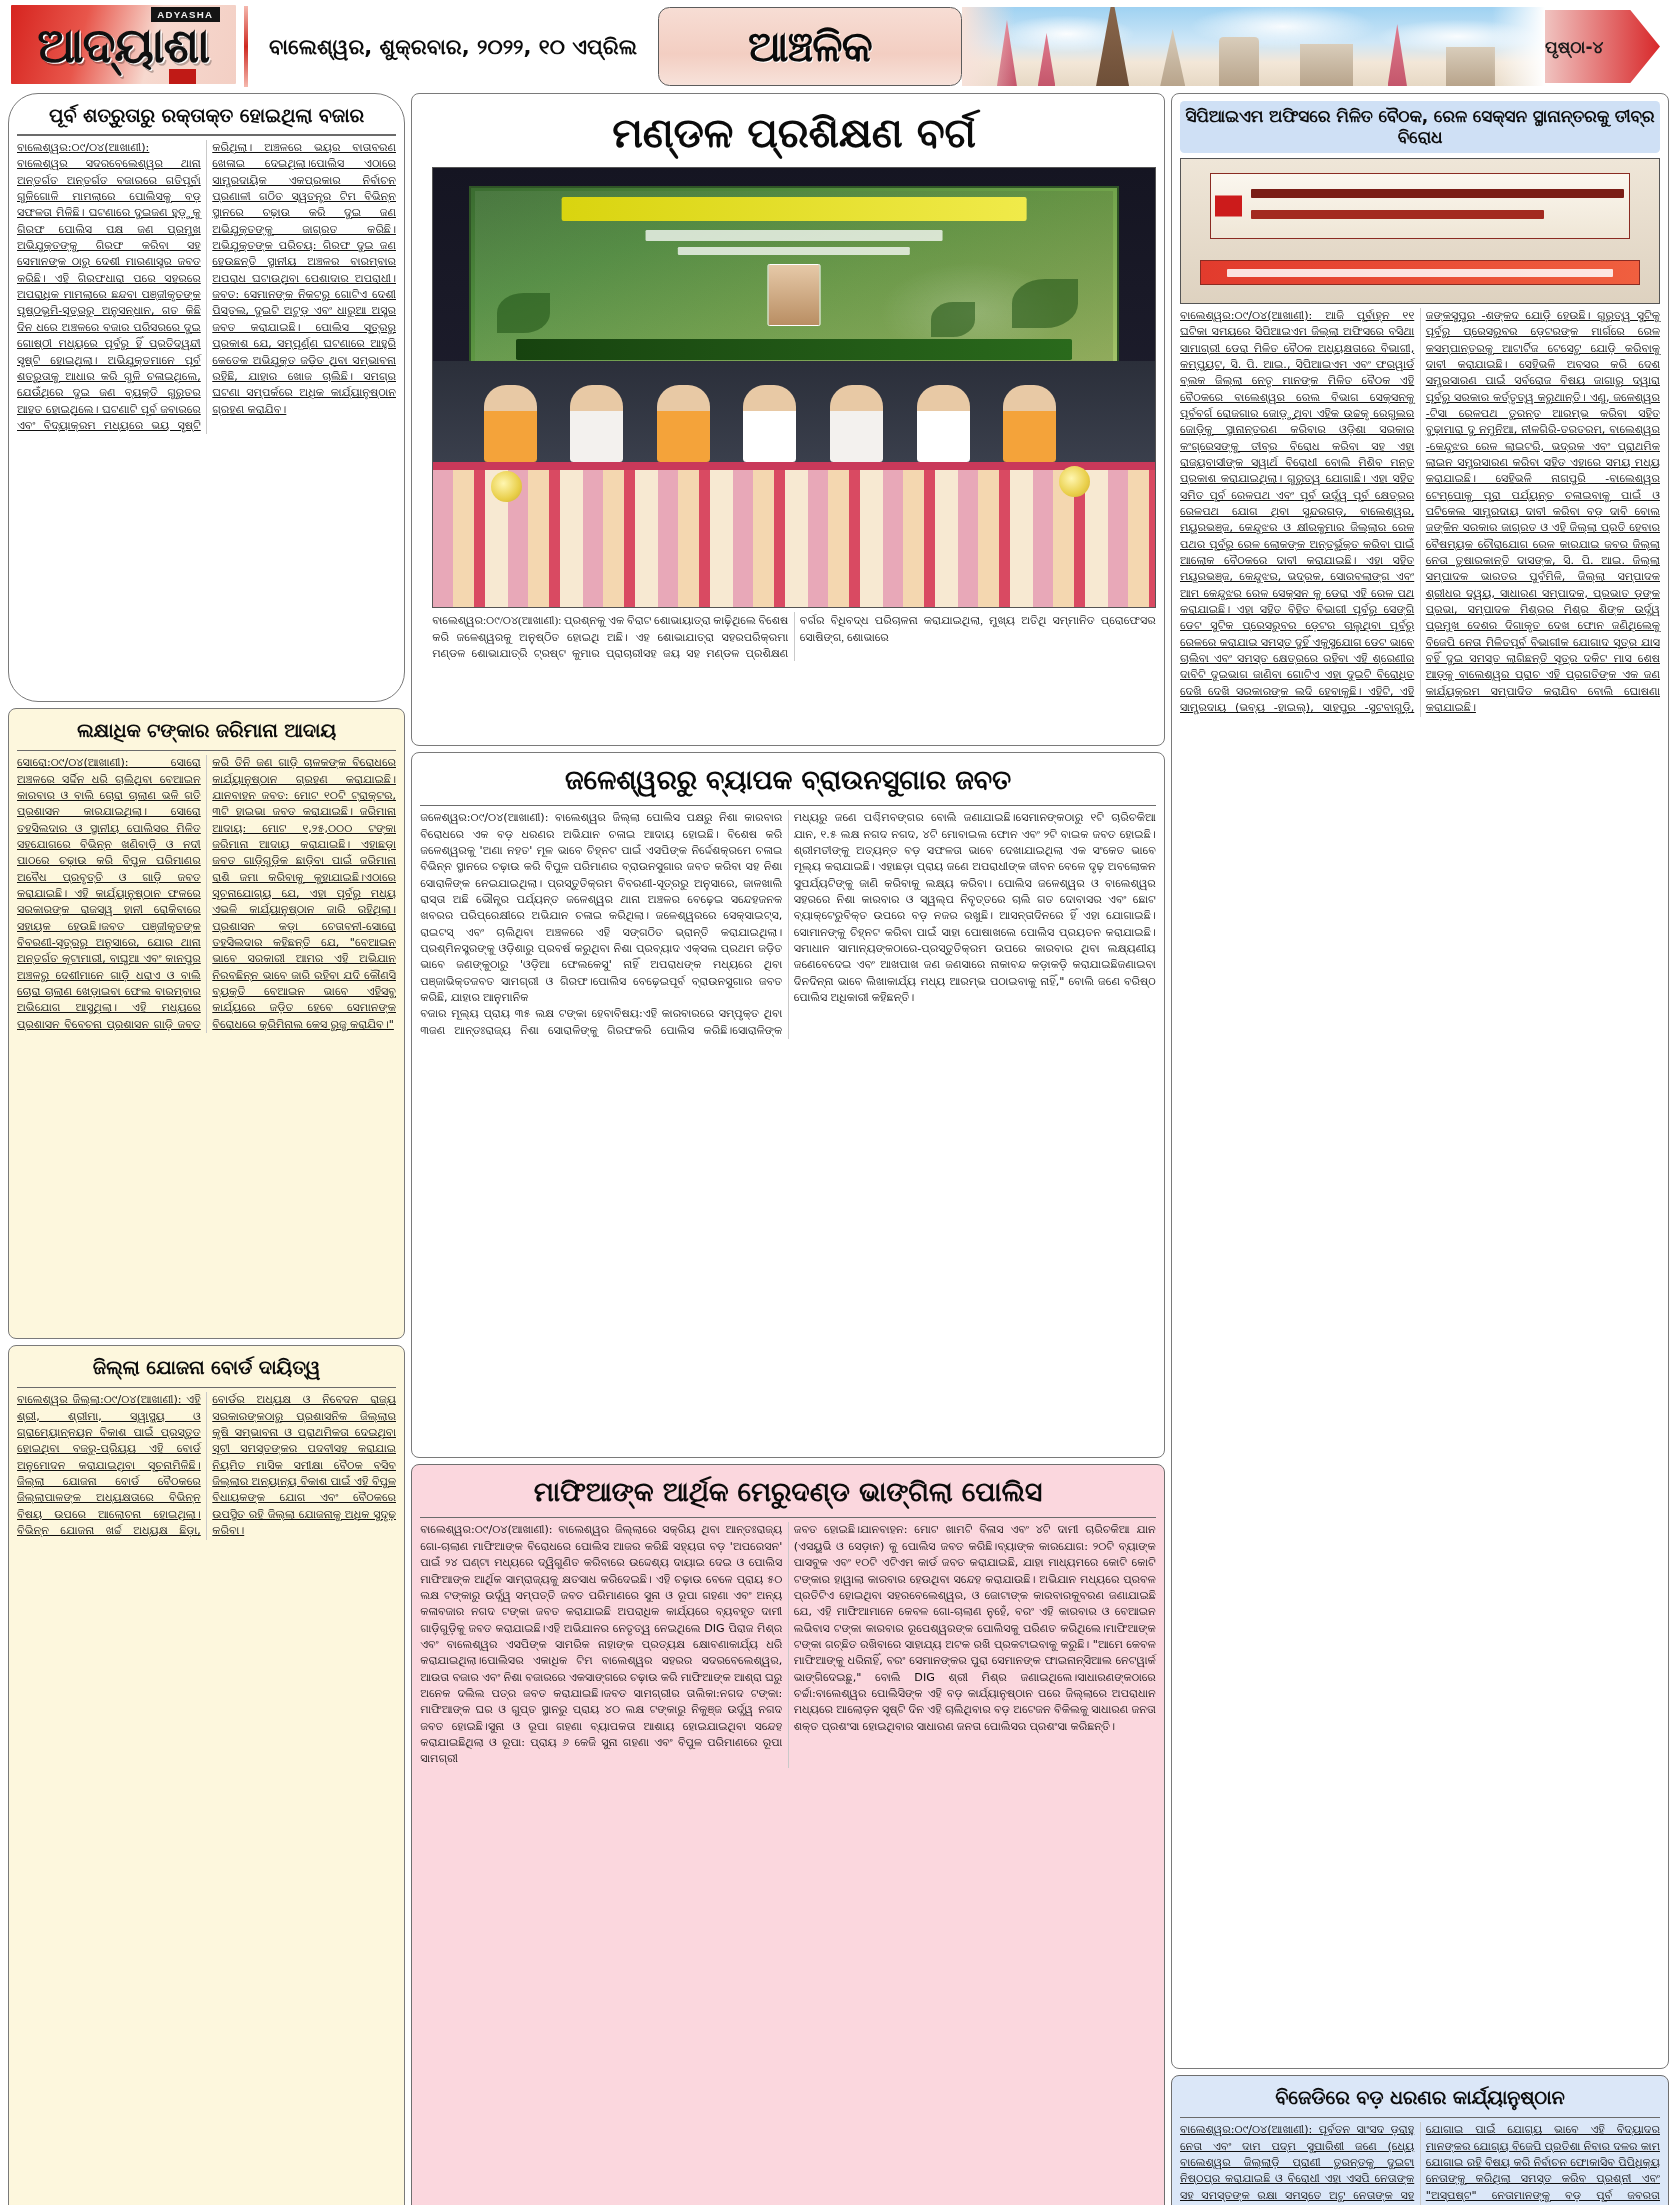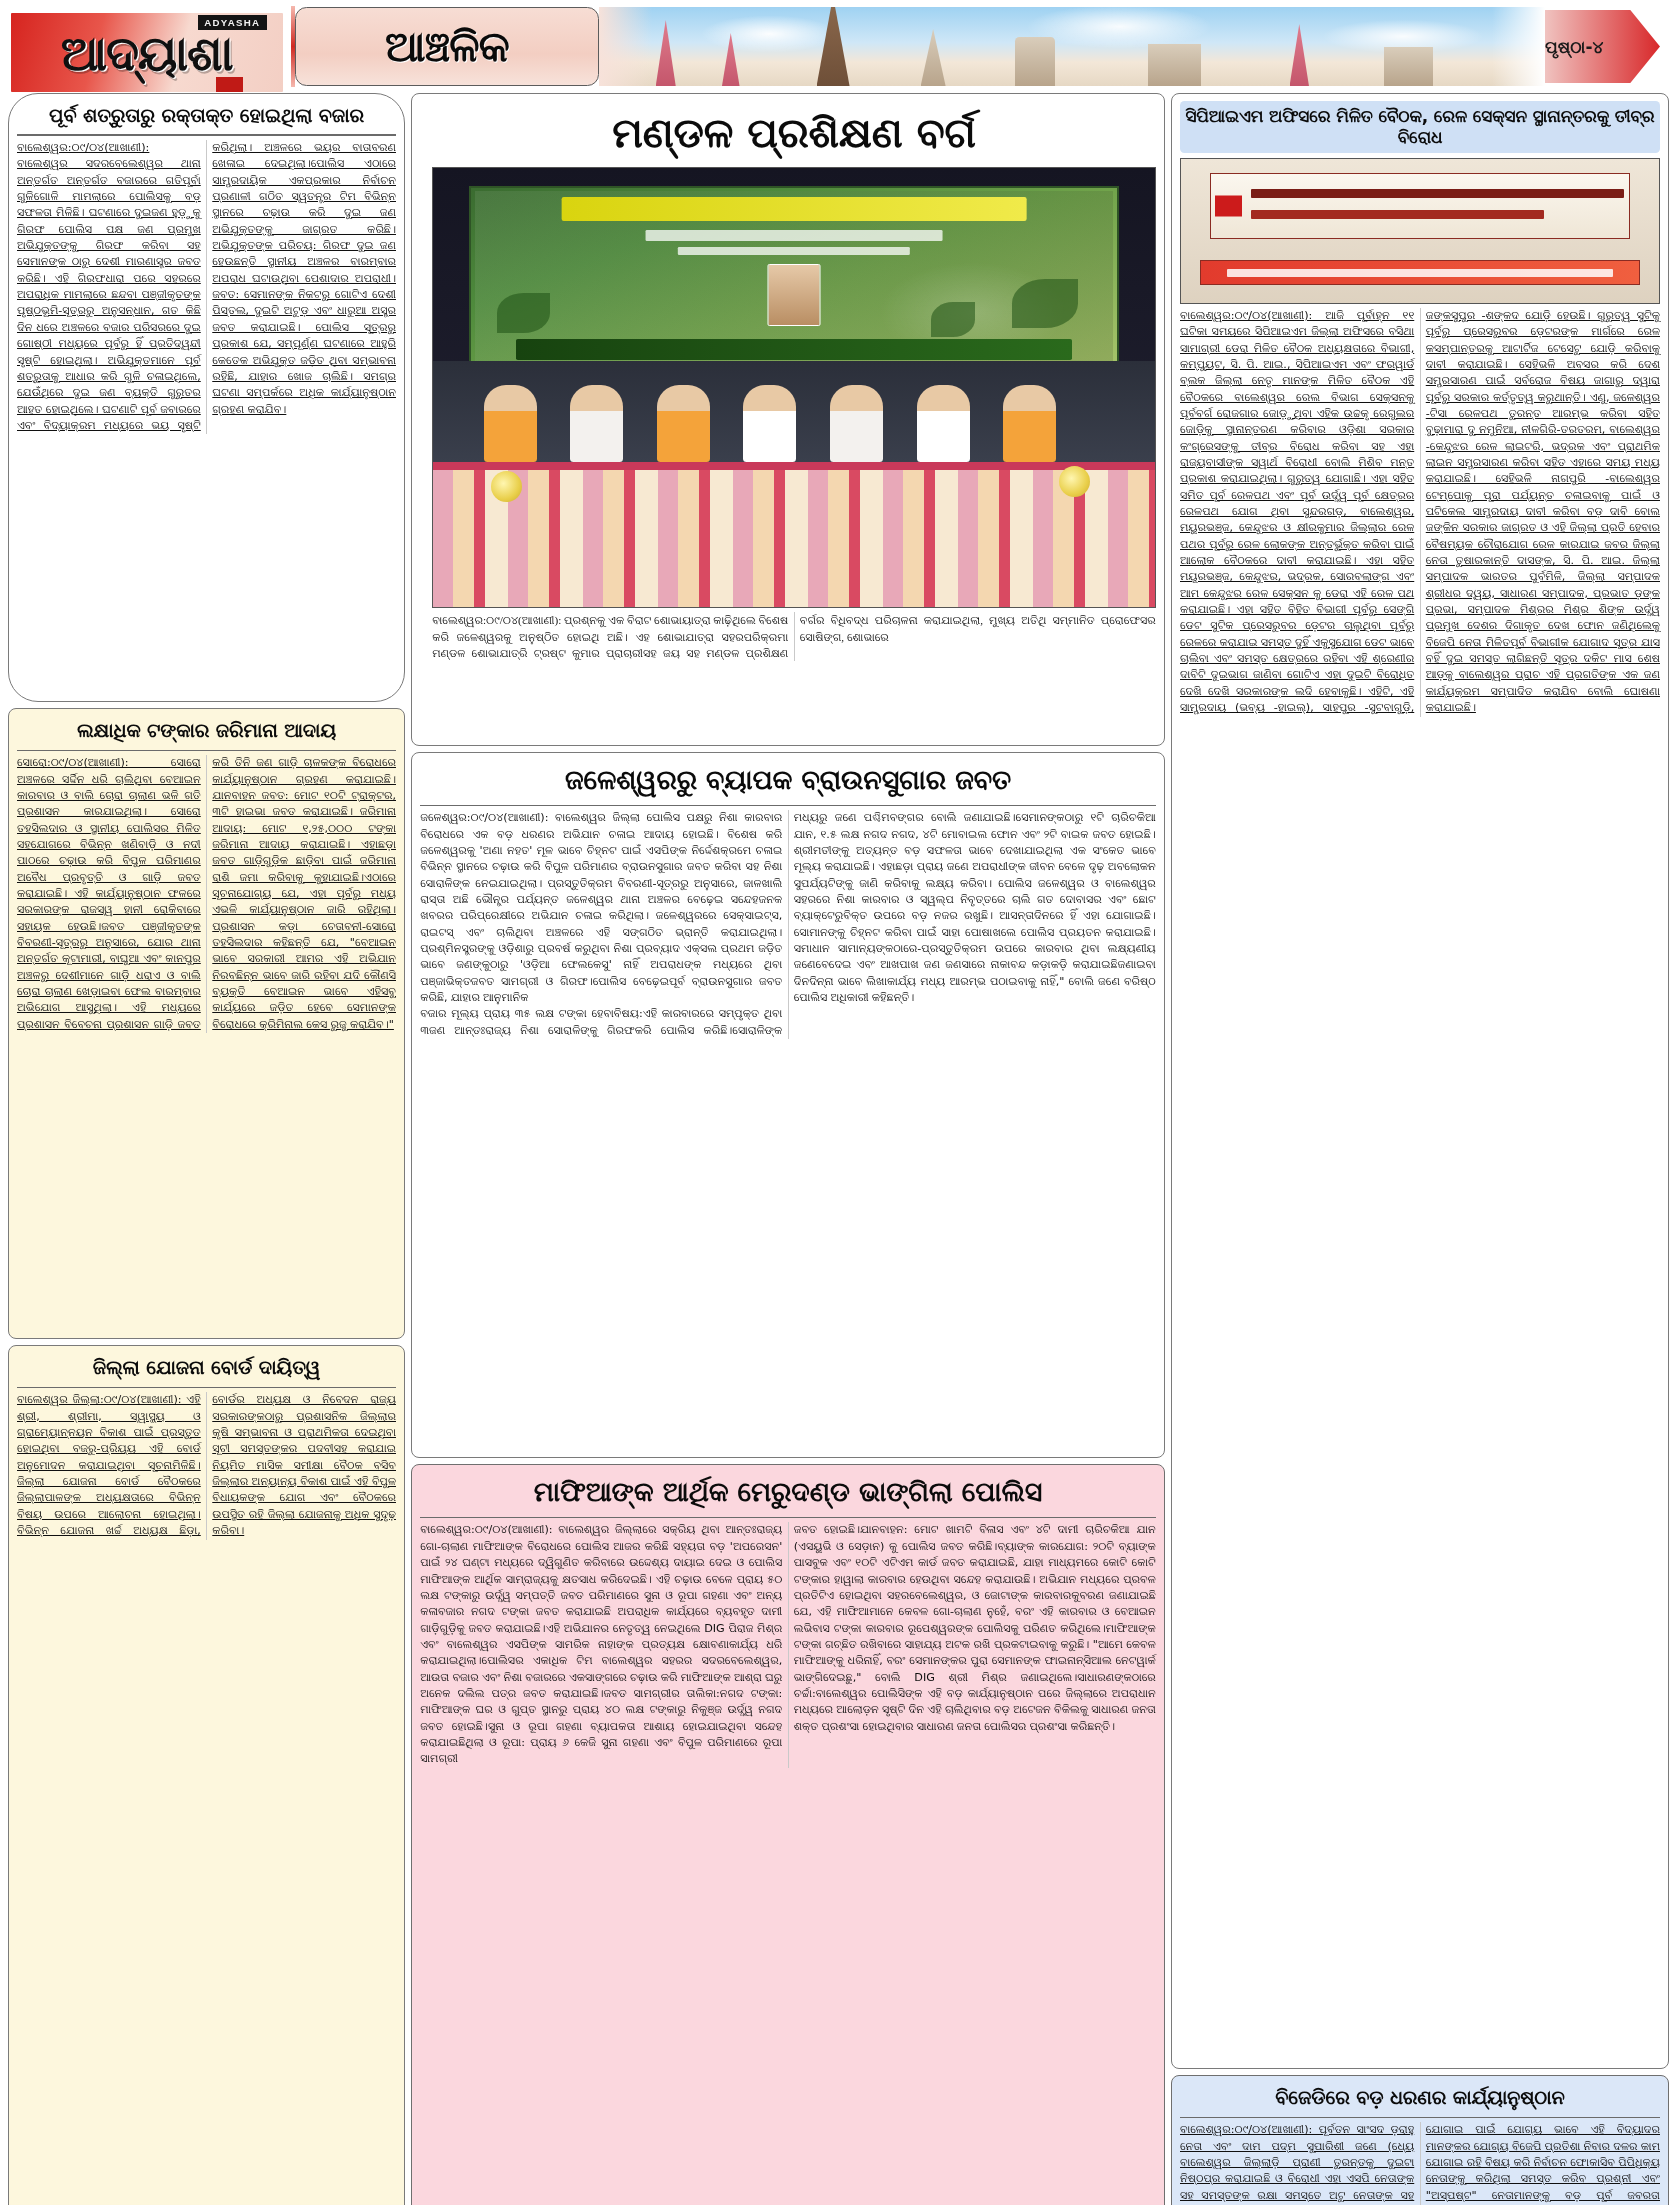--- a/index.html
+++ b/index.html
@@ -15,21 +15,21 @@
   
   .masthead {
     position:relative;
     height:93px;
     width:1677px;
     display:flex;
     align-items:stretch;
     background:#ffffff;
   }
   .logo-box {
-    width:272px; height:79px; margin-top:13px; margin-left:10.6px;
+    width:225px; height:79px; margin-top:5px; margin-left:10.6px;
     background:linear-gradient(105deg,#d6241f 0%,#e8564b 32%,#f7d9cf 62%,#f3cfc4 100%);
     position:relative;
     display:flex; align-items:center; justify-content:center;
     border-radius:0.9px;
   }
   .logo-text {
     font-family:"DejaVu Sans", sans-serif;
     font-size:48px; font-weight:bold; color:#101010;
     text-shadow: 1.3px 1.3px 0 #ffffff, 2.6px 2.6px 0 rgba(0,0,0,0.25);
     letter-spacing:-1.3px;
@@ -303,20 +303,23 @@
 <div class="masthead">
 
   <div class="logo-box">
     <div class="logo-text">ଆଦ୍ୟାଶା</div>
     <div class="logo-tag">ADYASHA</div>
     <div class="logo-redbar"></div>
   </div>
 
   <div class="mast-divider"></div>
 
+  <div class="mast-mid">
+    <div class="mast-date">ବାଲେଶ୍ୱର, ଶୁକ୍ରବାର, ୨୦୨୨, ୧୦ ଏପ୍ରିଲ</div>
+  </div>
 
   <div class="section-plate">
     <span>ଆଞ୍ଚଳିକ</span>
   </div>
 
   <div class="mast-photo">
     <div class="sky-cloud"></div>
     <div class="spire pink" style="left:6%;  width:20px;  height:66px; clip-path:polygon(50% 0,100% 100%,0 100%);"></div>
     <div class="spire pink" style="left:13%; width:17.6px;  height:53px; clip-path:polygon(50% 0,100% 100%,0 100%);"></div>
     <div class="spire brown" style="left:23%; width:33px;  height:90px; clip-path:polygon(50% 0,100% 100%,0 100%);"></div>

